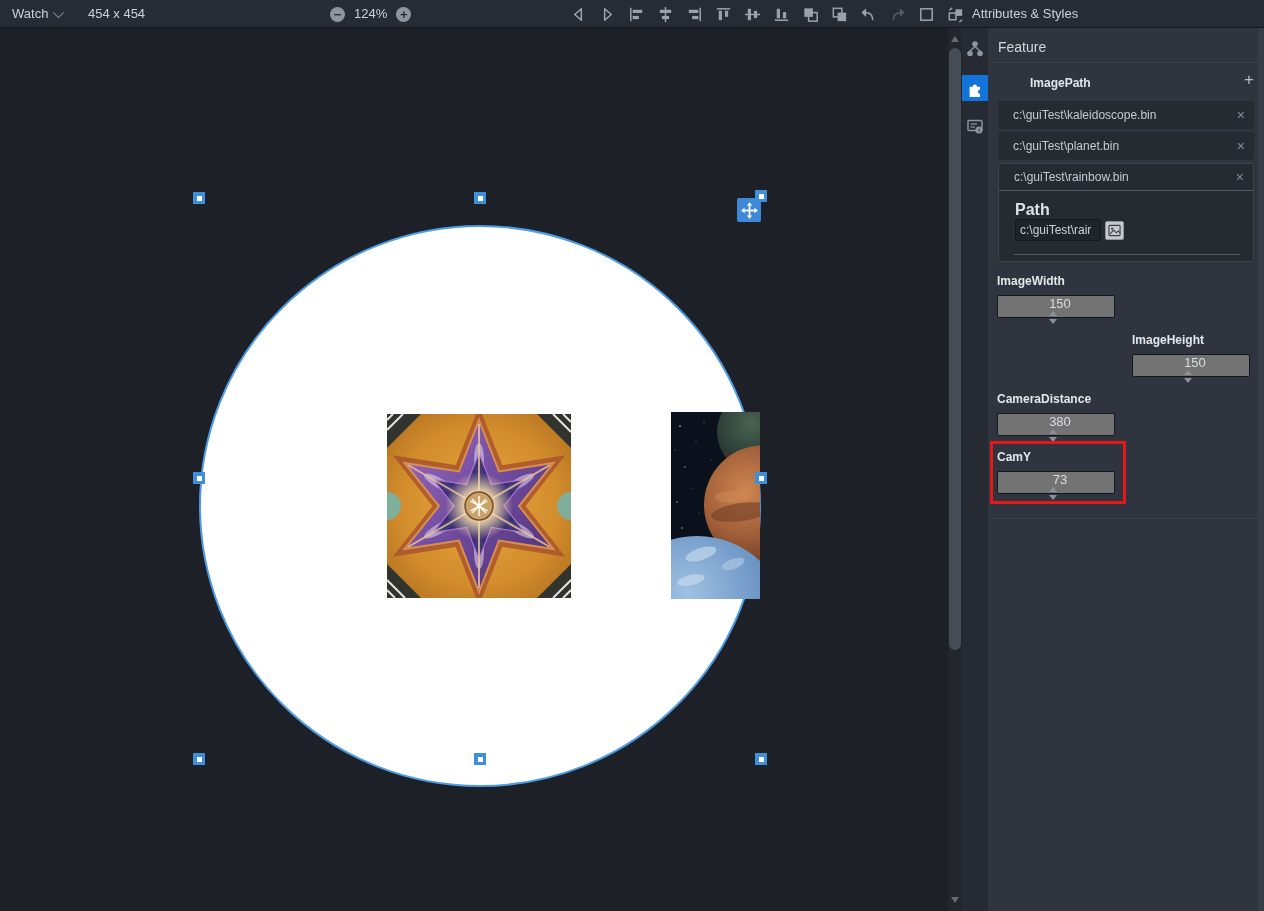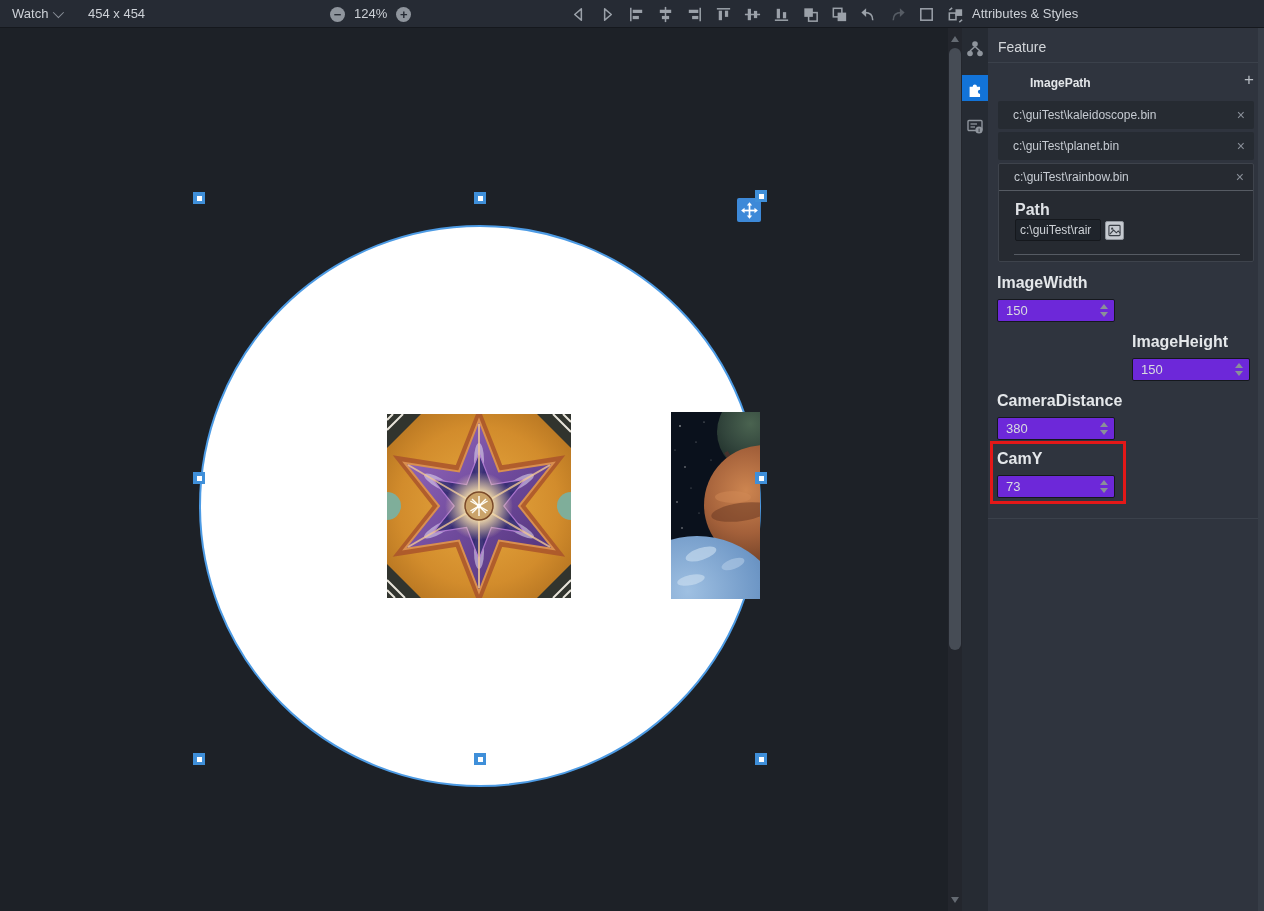--- a/index.html
+++ b/index.html
@@ -67,23 +67,23 @@
                 border-bottom:1px solid #565b63; cursor:pointer; }
   #path-sub-label { position:absolute; left:16px; top:37px; color:#dfe2e6; font-size:16px; font-weight:bold; }
   #path-input-row { position:absolute; left:16px; top:55px; display:flex; align-items:center; gap:4px; }
   #path-input { width:86px; height:22px; background:#1f242b; border:1px solid #15181d; border-radius:2px;
                 color:#cdd1d6; font-size:12px; padding:0 4px; display:flex; align-items:center; cursor:text; }
   #image-picker-button { width:19px; height:19px; background:#c6cad0; border-radius:2px; border:1px solid #91969d;
                          display:flex; align-items:center; justify-content:center; cursor:pointer; }
   #group-bottom-line { position:absolute; left:15px; bottom:6px; width:226px; height:1px; background:#565b63; }
 
   .field { position:absolute; width:118px; }
-  .field-label { color:#e4e7ea; font-size:16px; font-weight:bold; margin-bottom:7px; }
-  .num-input { position:relative; height:23px; background:#6d28d9; border:1px solid #15181d; border-radius:2px;
-               display:flex; align-items:center; cursor:text; }
+  .field-label { color:#e4e7ea; font-size:12px; font-weight:bold; margin-bottom:7px; }
+  .num-input { position:relative; height:23px; background:#737373; border:1px solid #15181d; border-radius:2px;
+               display:flex; align-items:center; cursor:text;flex-direction:column; }
   .num-value { color:#d8dbdf; font-size:13px; padding-left:8px; flex:1; }
   .spinner { display:flex; flex-direction:column; gap:3px; padding-right:6px; cursor:pointer; }
   .spin-up { width:0; height:0; border-left:4px solid transparent; border-right:4px solid transparent; border-bottom:5px solid #8a9099; }
   .spin-dn { width:0; height:0; border-left:4px solid transparent; border-right:4px solid transparent; border-top:5px solid #8a9099; }
   #camy-highlight { position:absolute; left:2px; top:413px; width:136px; height:63px;
                     border:3px solid #e41818; pointer-events:none; z-index:5; }
 </style>
 </head>
 <body>
 

